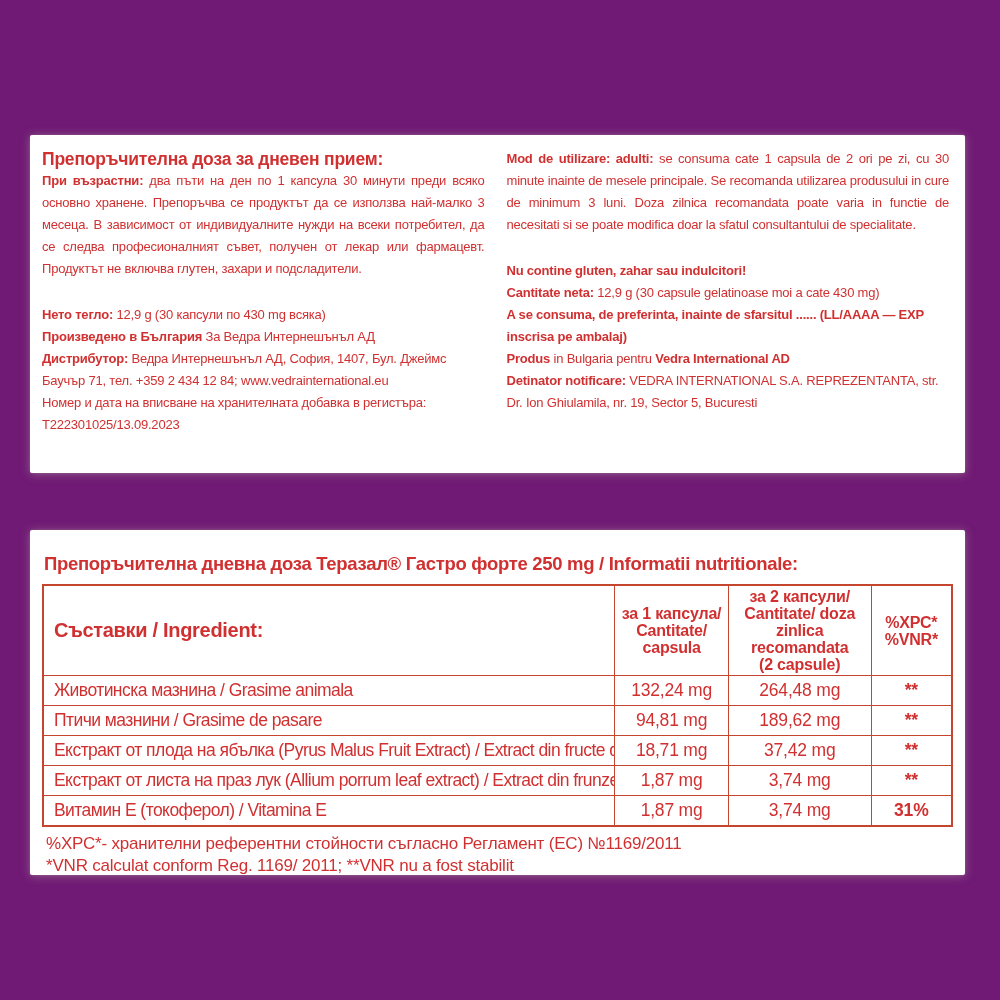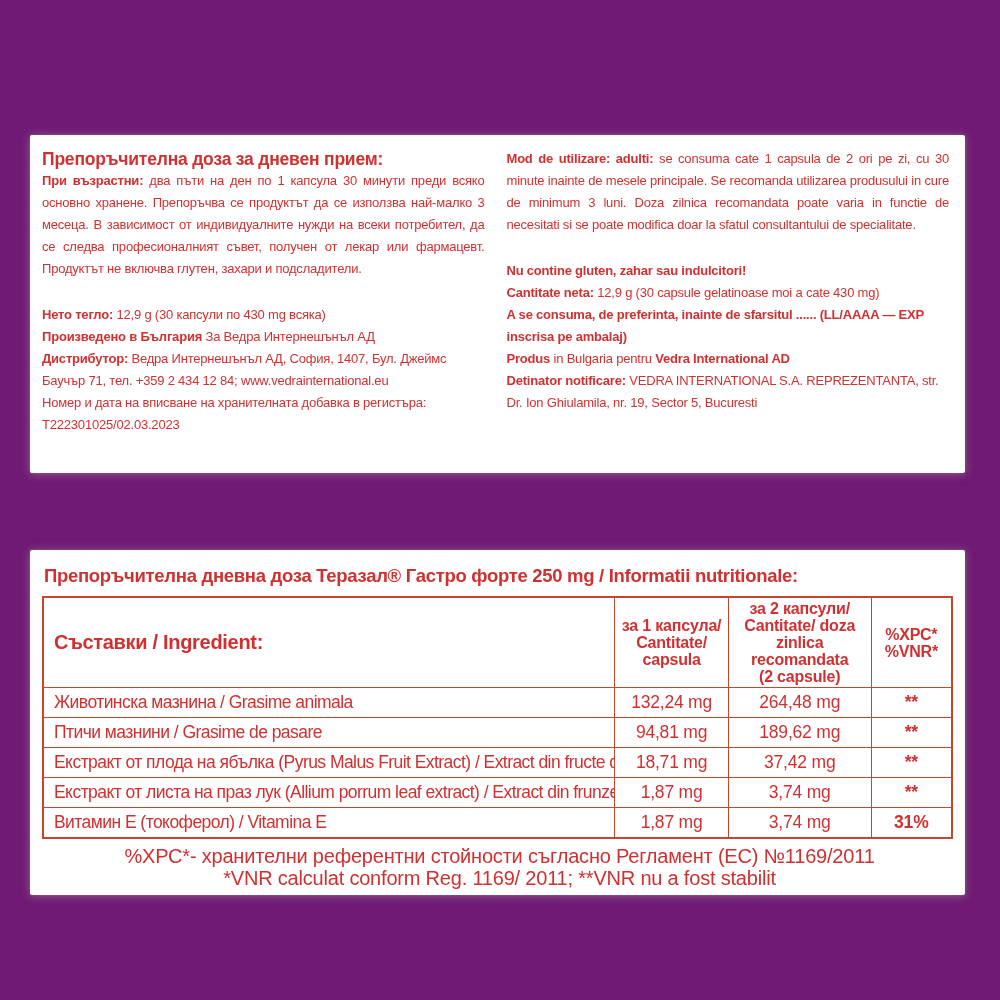--- a/index.html
+++ b/index.html
@@ -6,21 +6,21 @@
   html,body { width:1000px; height:1000px; background:#ffffff; }
   body { font-family:"Liberation Sans", sans-serif; color:#d13031; letter-spacing:-0.2px; }
   .page { position:relative; width:1000px; height:1000px; background:#701a75; overflow:hidden; }
 
   .panel {
     position:absolute; left:30px; width:935px; background:#ffffff;
     box-shadow:0 1px 10px rgba(172,152,152,0.55), 0 0 2px rgba(180,160,160,0.35);
     border-radius:2px;
   }
   .top-panel { top:135px; height:338px; padding:13px 16px 10px 12px; }
-  .table-panel { top:550px; height:345px; padding:10px 12px 8px 12px; }
+  .table-panel { top:530px; height:345px; padding:18px 12px 8px 12px; }
 
   .cols { display:flex; gap:22px; height:100%; }
   .col { flex:1; }
 
   p, h3 { font-size:13px; line-height:22px; font-weight:normal; }
   b { font-weight:bold; }
   .just { text-align:justify; }
   .heading { font-size:17.5px; font-weight:bold; }
   .block-gap { margin-top:24px; }
   .line { line-height:22px; }
@@ -31,39 +31,39 @@
   table, th, td { border:1.6px solid #c6452f; }
   table { border-width:2px; }
   th, td { color:#d13031; padding:2px 6px; vertical-align:middle; }
   th { font-size:16px; line-height:17px; font-weight:bold; text-align:center; white-space:pre-line; height:70px; }
   th.ing-h { font-size:20px; text-align:left; padding-left:10px; letter-spacing:-0.3px; }
   td { font-size:17.5px; height:30px; text-align:center; white-space:nowrap; overflow:hidden; }
   td.ing { text-align:left; padding-left:10px; letter-spacing:-0.55px; }
   td.pct { font-weight:bold; }
 
   .footnotes { margin-top:6px; margin-left:4px; }
-  .footnotes p { font-size:20px; line-height:22px;text-align:center; }
+  .footnotes p { font-size:17px; line-height:22px; }
 </style>
 </head>
 <body>
 
 <div class="page">
 
   <section class="panel top-panel">
     <div class="cols">
 
       <div class="col">
         <h3 class="heading">Препоръчителна доза за дневен прием:</h3>
         <p class="just"><b>При възрастни:</b> <span>два пъти на ден по 1 капсула 30 минути преди всяко основно хранене. Препоръчва се продуктът да се използва най-малко 3 месеца. В зависимост от индивидуалните нужди на всеки потребител, да се следва професионалният съвет, получен от лекар или фармацевт. Продуктът не включва глутен, захари и подсладители.</span></p>
 
         <div class="block-gap">
           <p class="line"><b>Нето тегло:</b> <span>12,9 g (30 капсули по 430 mg всяка)</span></p>
           <p class="line"><b>Произведено в България</b> <span>За Ведра Интернешънъл АД</span></p>
           <p class="line"><b>Дистрибутор:</b> <span>Ведра Интернешънъл АД, София, 1407, Бул. Джеймс Баучър 71, тел. +359 2 434 12 84; www.vedrainternational.eu</span></p>
-          <p class="line">Номер и дата на вписване на хранителната добавка в регистъра: Т222301025/02.03.2023</p>
+          <p class="line">Номер и дата на вписване на хранителната добавка в регистъра: Т222301025/13.09.2023</p>
         </div>
       </div>
 
       <div class="col">
         <p class="just"><b>Mod de utilizare: adulti:</b> <span>se consuma cate 1 capsula de 2 ori pe zi, cu 30 minute inainte de mesele principale. Se recomanda utilizarea produsului in cure de minimum 3 luni. Doza zilnica recomandata poate varia in functie de necesitati si se poate modifica doar la sfatul consultantului de specialitate.</span></p>
 
         <div class="block-gap">
           <p class="line"><b>Nu contine gluten, zahar sau indulcitori!</b></p>
           <p class="line"><b>Cantitate neta:</b> <span>12,9 g (30 capsule gelatinoase moi a cate 430 mg)</span></p>
           <p class="line"><b>A se consuma, de preferinta, inainte de sfarsitul ...... (LL/AAAA —  EXP inscrisa pe ambalaj)</b></p>

